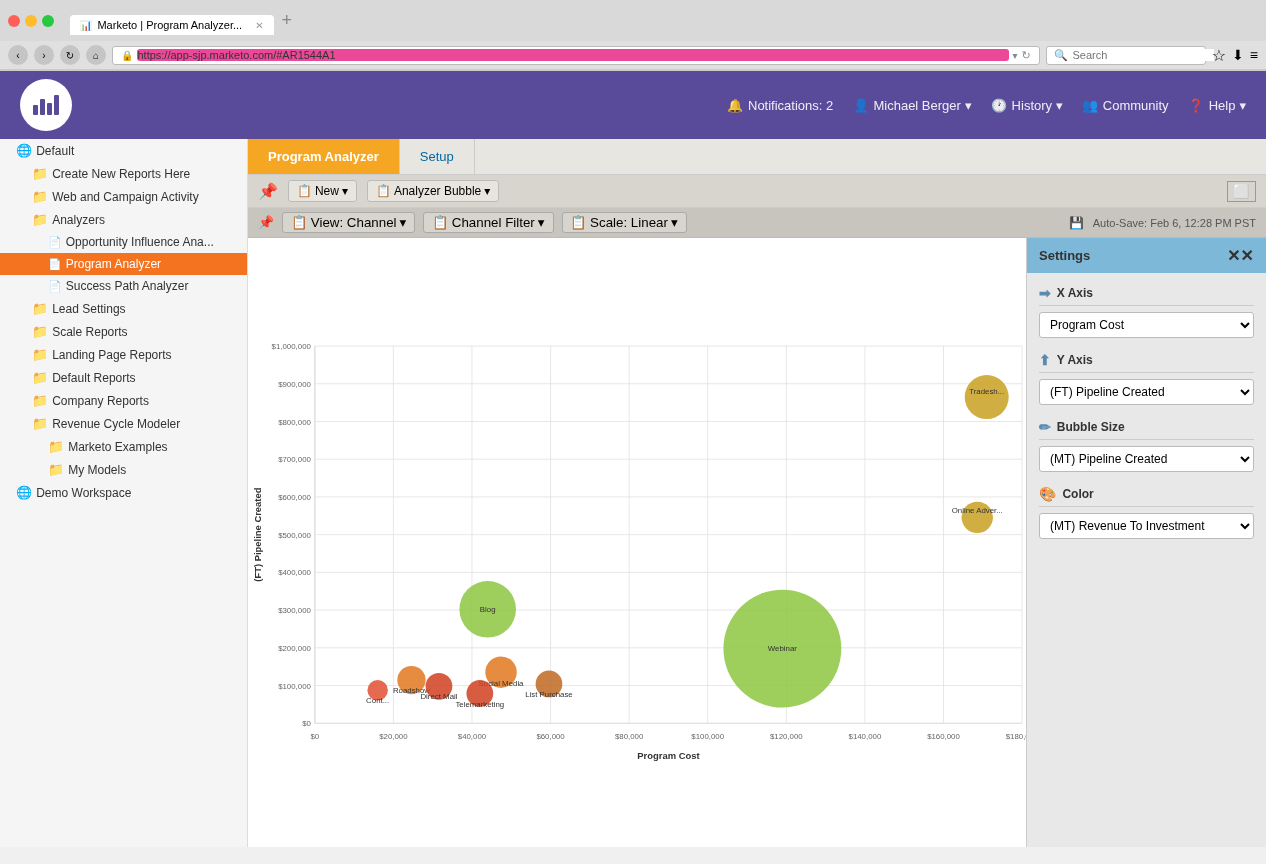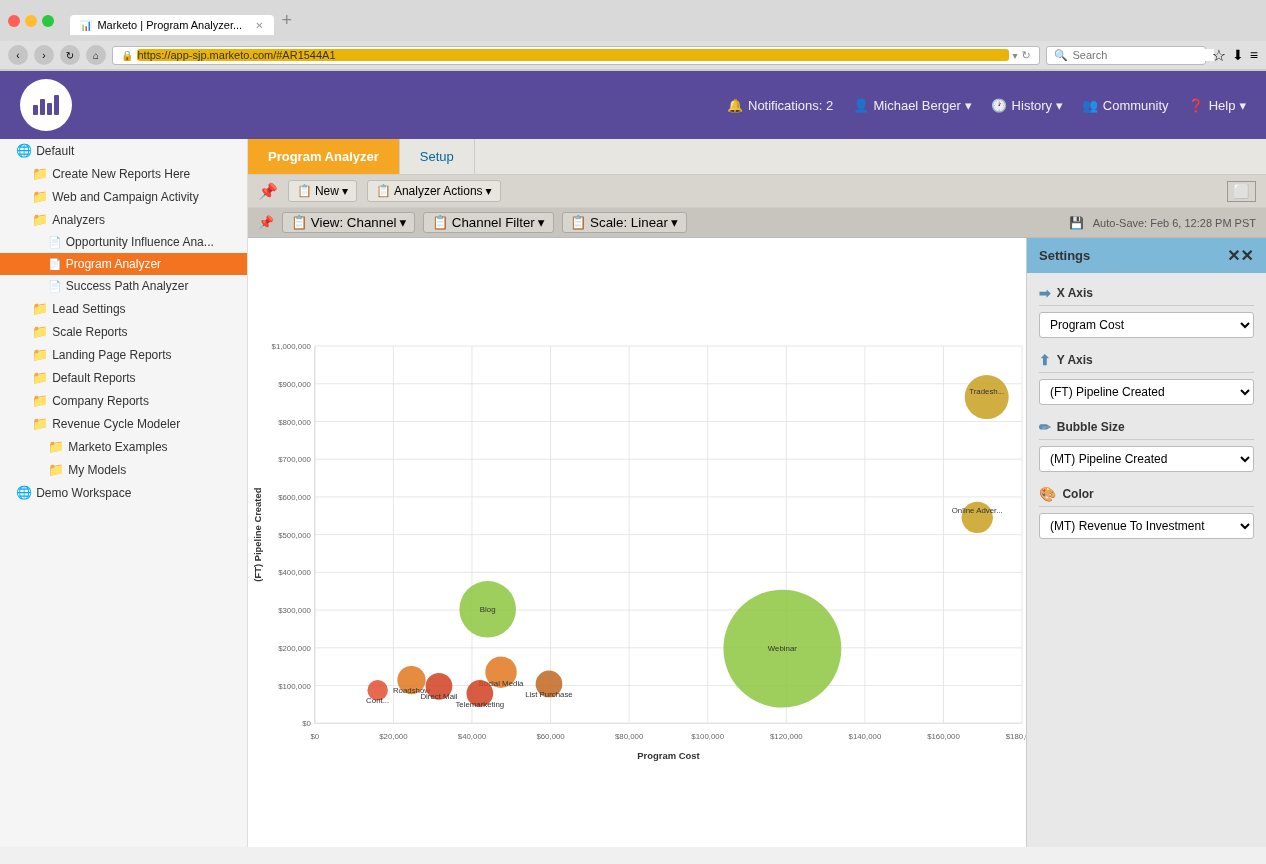--- a/index.html
+++ b/index.html
@@ -10,21 +10,21 @@
     .browser-titlebar { display: flex; align-items: center; padding: 6px 8px; gap: 8px; background: #d9d9d9; }
     .browser-dots { display: flex; gap: 5px; }
     .dot { width: 12px; height: 12px; border-radius: 50%; }
     .dot-red { background: #ff5f57; }
     .dot-yellow { background: #ffbd2e; }
     .dot-green { background: #28c840; }
     .browser-tab { background: white; border-radius: 4px 4px 0 0; padding: 4px 10px; font-size: 11px; display: flex; align-items: center; gap: 5px; min-width: 160px; }
     .browser-tab-bar { display: flex; align-items: flex-end; padding: 0 8px; }
     .browser-nav { display: flex; align-items: center; gap: 6px; padding: 4px 8px; background: #e0e0e0; border-bottom: 1px solid #ccc; }
     .browser-btn { background: #c5c5c5; border: none; border-radius: 50%; width: 20px; height: 20px; cursor: pointer; font-size: 10px; display: flex; align-items: center; justify-content: center; }
-    .browser-urlbar { flex: 1; background: #eab308; border: 1px solid #bbb; border-radius: 3px; padding: 3px 8px; font-size: 11px; color: #333; }
+    .browser-urlbar { flex: 1; background: #ec4899; border: 1px solid #bbb; border-radius: 3px; padding: 3px 8px; font-size: 11px; color: #333; }
 
     
     .app-header { background: #5a4b9a; height: 68px; display: flex; align-items: center; padding: 0 20px; gap: 20px; }
     .logo-circle { width: 52px; height: 52px; border-radius: 50%; background: white; display: flex; align-items: center; justify-content: center; }
     .logo-bars { display: flex; align-items: flex-end; gap: 2px; }
     .logo-bar { background: #5a4b9a; width: 5px; border-radius: 1px; }
     .header-spacer { flex: 1; }
     .header-nav { display: flex; gap: 20px; align-items: center; color: white; font-size: 13px; }
     .header-nav-item { display: flex; align-items: center; gap: 4px; cursor: pointer; opacity: 0.9; }
 
@@ -252,21 +252,21 @@
 
     <div class="toolbar">
       <span style="color:#888;font-size:16px;cursor:pointer;">📌</span>
       <button class="toolbar-btn">
         <span style="color:#5a8ab0;">📋</span>
         <span>New</span>
         <span>▾</span>
       </button>
       <button class="toolbar-btn">
         <span style="color:#5a8ab0;">📋</span>
-        <span>Analyzer Actions</span>
+        <span>Analyzer Bubble</span>
         <span>▾</span>
       </button>
       <div class="toolbar-spacer"></div>
       <button class="maximize-btn" style="background:none;border:1px solid #999;padding:2px 5px;cursor:pointer;">⬜</button>
     </div>
 
     <div class="filter-bar">
       <span style="color:#888;font-size:13px;">📌</span>
       <button class="filter-btn">
         <span style="color:#5a8ab0;">📋</span>

